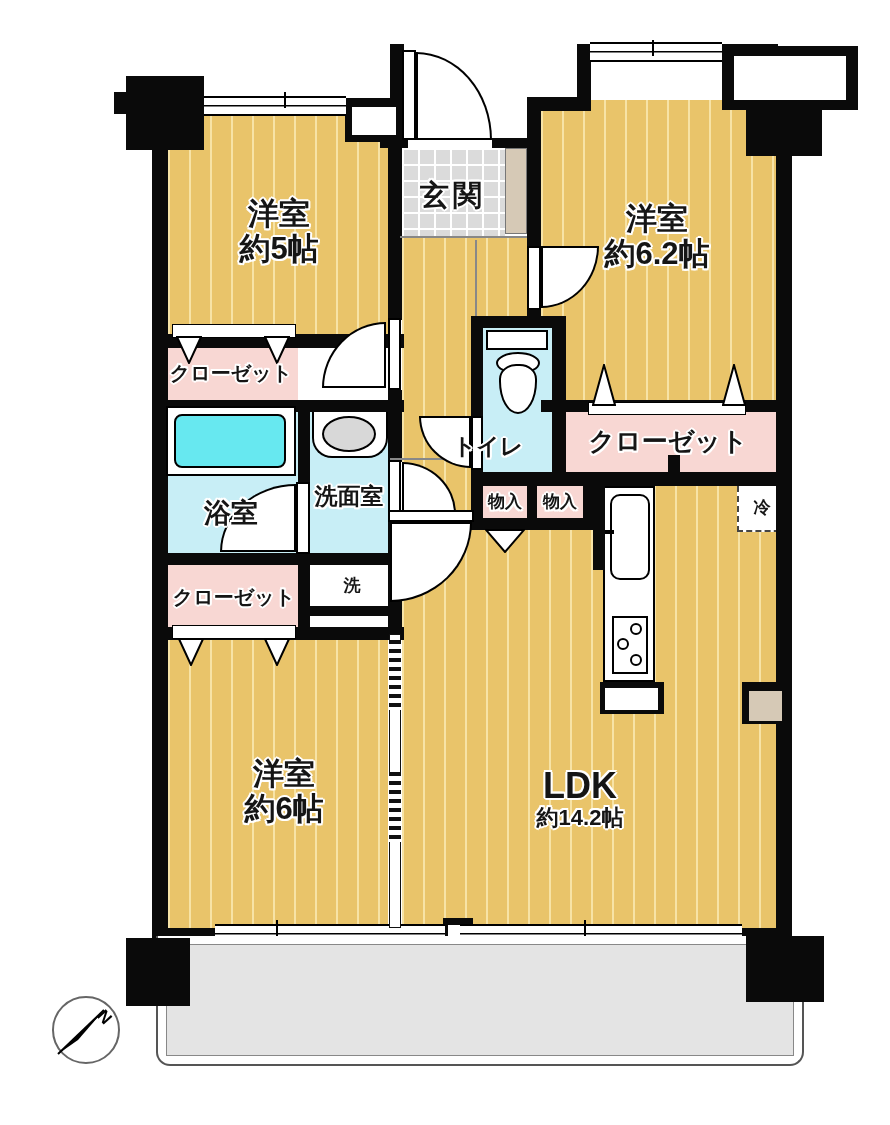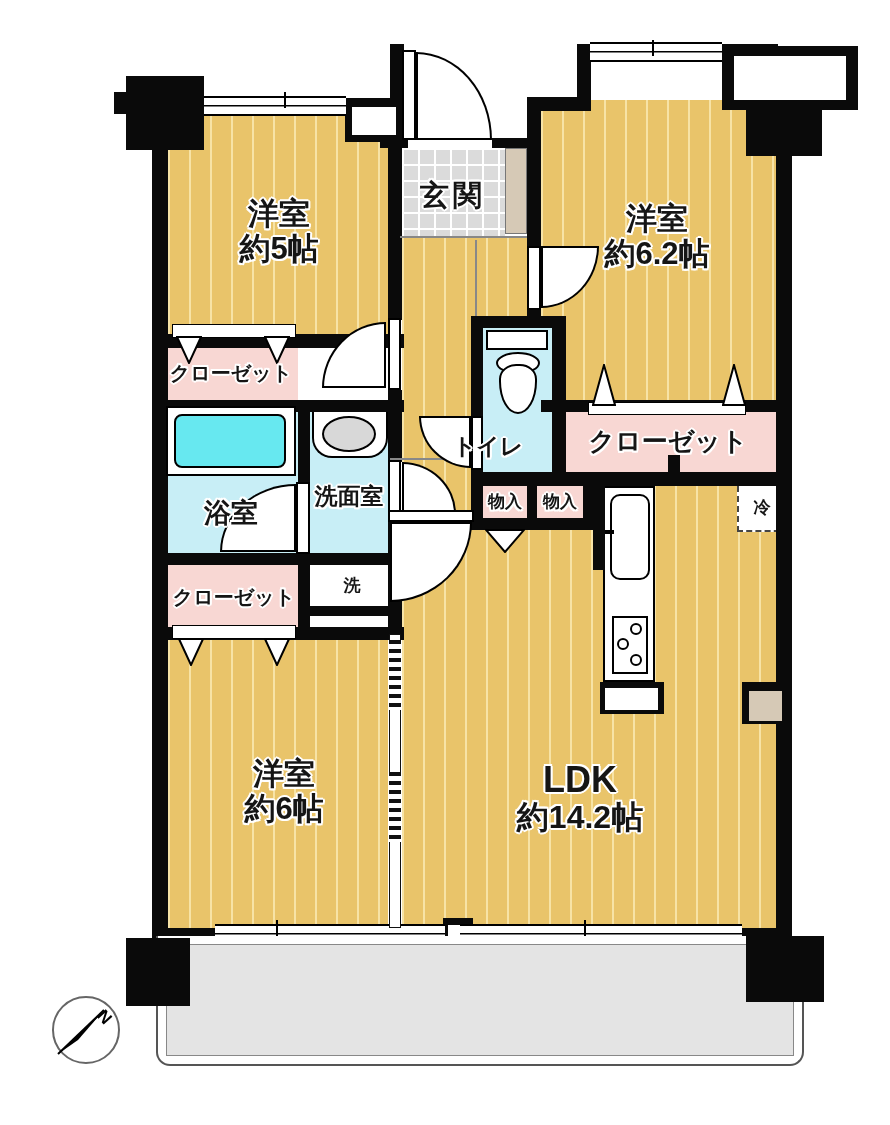--- a/index.html
+++ b/index.html
@@ -212,16 +212,16 @@
   <div class="lbl" style="left:560px;top:502px;font-size:17px;">物入</div>
   <div class="lbl" style="left:762px;top:508px;font-size:17px;">冷</div>
   <div class="lbl" style="left:234px;top:597px;font-size:20px;">クローゼット</div>
   <div class="lbl" style="left:352px;top:586px;font-size:17px;">洗</div>
   <div class="lbl" style="left:284px;top:792px;font-size:31px;">
     <div>洋室</div>
     <div>約6帖</div>
   </div>
   <div class="lbl" style="left:580px;top:798px;font-size:36px;">
     <div>LDK</div>
-    <div style="font-size:32px;">約14.2帖</div>
+    <div style="font-size:22px;">約14.2帖</div>
   </div>
 
 </div>
 
 </body></html>

